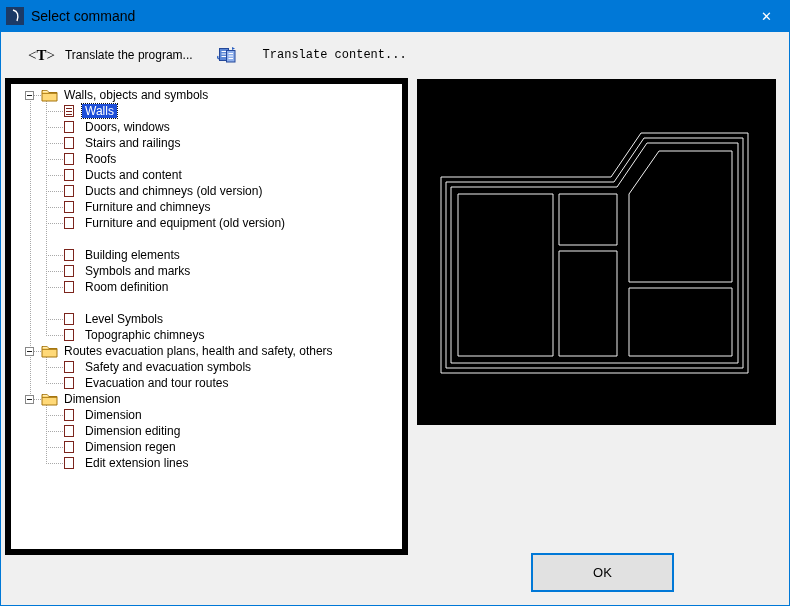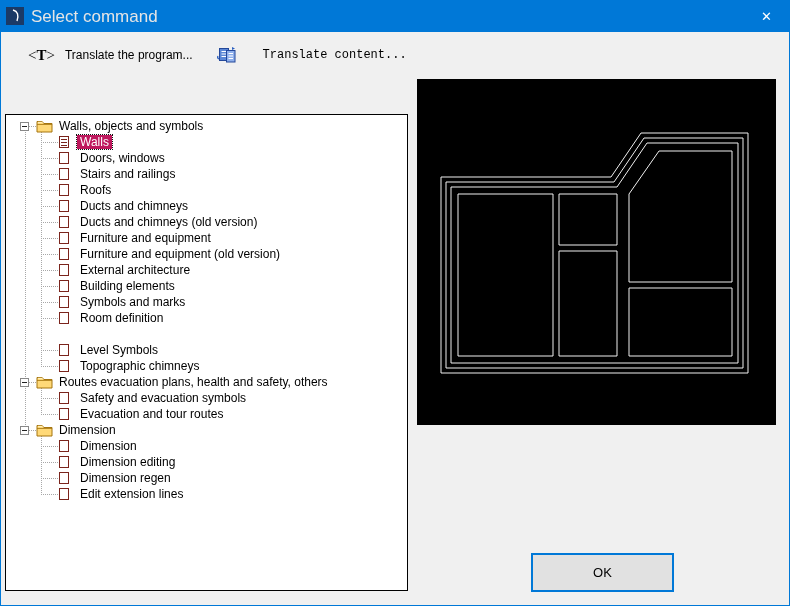--- a/index.html
+++ b/index.html
@@ -12,21 +12,21 @@
   }
 
   
   .titlebar {
     position:absolute; left:0; top:0; right:0; height:31px;
     background:#0078d7; display:flex; align-items:center;
   }
   .app-icon { position:absolute; left:5px; top:6px; width:18px; height:18px; }
   .title-text {
     position:absolute; left:30px; top:0; height:31px; line-height:31px;
-    color:#e5e5e5; font-size:17px; white-space:nowrap;
+    color:#000000; font-size:14px; white-space:nowrap;
   }
   .close-btn {
     position:absolute; right:0; top:0; width:45px; height:31px;
     display:flex; align-items:center; justify-content:center;
     color:#ffffff; font-size:13px; cursor:default;
   }
 
   
   .toolbar {
     position:absolute; left:0; top:31px; right:0; height:46px;
@@ -41,21 +41,21 @@
     font-family:"Liberation Serif", serif; font-size:15px; color:#000;
     margin-right:10px; white-space:nowrap;
   }
   .t-glyph b { font-weight:bold; }
   .pages-icon { margin-right:26px; }
   .tool-btn.second { margin-left:8px;font-family:Liberation Mono, monospace; }
 
   
   .tree-panel {
     position:absolute; left:4px; top:77px; width:403px; height:477px;
-    background:#ffffff; border:1px solid #000000; overflow:hidden;margin-top:36px;
+    background:#ffffff; border:6px solid #000000; overflow:hidden;
   }
   .vline { position:absolute; width:1px;
     background:repeating-linear-gradient(to bottom,#a8a8a8 0 1px,transparent 1px 2px); }
   .hline { position:absolute; height:1px;
     background:repeating-linear-gradient(to right,#a8a8a8 0 1px,transparent 1px 2px); }
   .trow { position:absolute; left:0; width:100%; height:16px; }
   .expander {
     position:absolute; left:14px; top:4px; width:9px; height:9px;
     background:#ffffff; border:1px solid #888888;
   }
@@ -74,21 +74,21 @@
   }
   .c-icon.doc {
     background-image:repeating-linear-gradient(to bottom,transparent 0 2px,#7b241c 2px 3px);
     background-size:6px 9px; background-position:1px 0; background-repeat:no-repeat;
   }
   .c-label {
     position:absolute; left:71px; top:1px; font-size:12px; line-height:14px;
     color:#000; white-space:nowrap; padding:0 3px;
   }
   .c-label.selected {
-    background:#be185d; color:#ffffff;
+    background:#1d4ed8; color:#ffffff;
     outline:1px dotted #101010; outline-offset:0px;
   }
 
   
   .preview {
     position:absolute; left:416px; top:78px; width:359px; height:346px;
     background:#000000;
   }
 
   
@@ -168,41 +168,36 @@
         <span class="c-label">Stairs and railings</span>
       </div>
       <div class="trow" style="top: 67px;">
         <span class="hline" style="left: 35px; top: 8px; width: 17px;"></span>
         <span class="c-icon"></span>
         <span class="c-label">Roofs</span>
       </div>
       <div class="trow" style="top: 83px;">
         <span class="hline" style="left: 35px; top: 8px; width: 17px;"></span>
         <span class="c-icon"></span>
-        <span class="c-label">Ducts and chimneys</span>
+        <span class="c-label">Ducts and content</span>
       </div>
       <div class="trow" style="top: 99px;">
         <span class="hline" style="left: 35px; top: 8px; width: 17px;"></span>
         <span class="c-icon"></span>
         <span class="c-label">Ducts and chimneys (old version)</span>
       </div>
       <div class="trow" style="top: 115px;">
         <span class="hline" style="left: 35px; top: 8px; width: 17px;"></span>
         <span class="c-icon"></span>
-        <span class="c-label">Furniture and equipment</span>
+        <span class="c-label">Furniture and chimneys</span>
       </div>
       <div class="trow" style="top: 131px;">
         <span class="hline" style="left: 35px; top: 8px; width: 17px;"></span>
         <span class="c-icon"></span>
         <span class="c-label">Furniture and equipment (old version)</span>
-      </div>
-      <div class="trow" style="top: 147px;">
-        <span class="hline" style="left: 35px; top: 8px; width: 17px;"></span>
-        <span class="c-icon"></span>
-        <span class="c-label">External architecture</span>
       </div>
       <div class="trow" style="top: 163px;">
         <span class="hline" style="left: 35px; top: 8px; width: 17px;"></span>
         <span class="c-icon"></span>
         <span class="c-label">Building elements</span>
       </div>
       <div class="trow" style="top: 179px;">
         <span class="hline" style="left: 35px; top: 8px; width: 17px;"></span>
         <span class="c-icon"></span>
         <span class="c-label">Symbols and marks</span>

